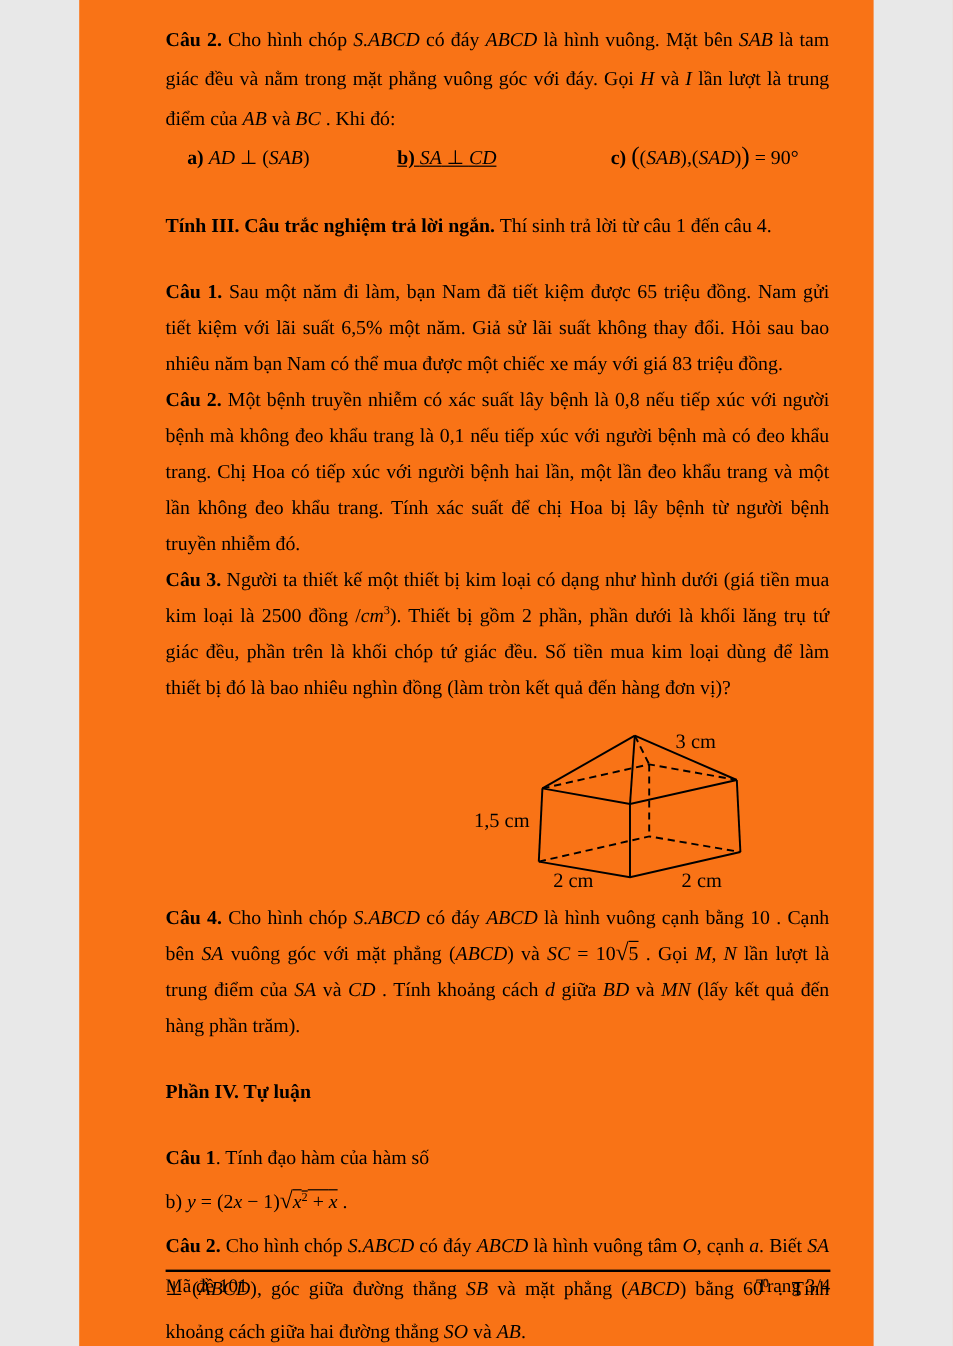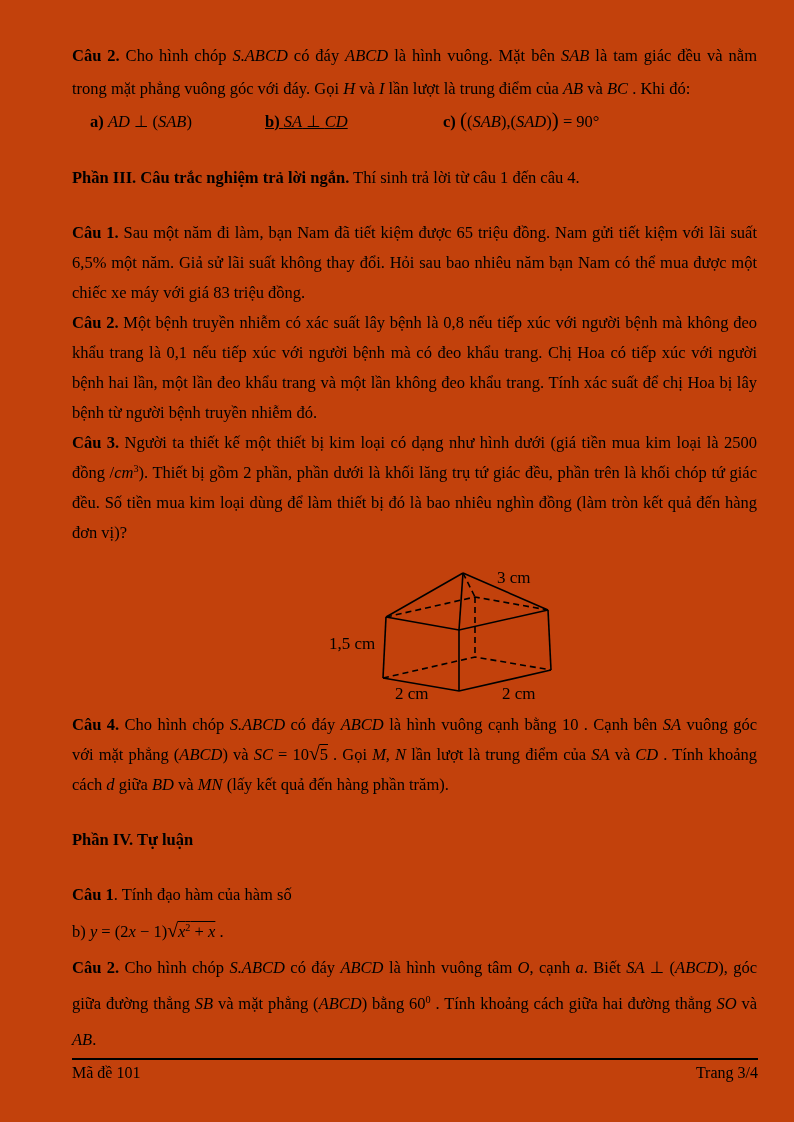--- a/index.html
+++ b/index.html
@@ -1,23 +1,23 @@
 <!DOCTYPE html>
 <html><head>
 <meta charset="utf-8">
 <style>
   html,body{margin:0;padding:0;background:#e8e8e8;}
   .page{
     position:relative;
-    width:794px;height:1122px;
-    background:#c2410c;
+    width:662px;height:1122px;
+    background:#f97316;
     font-family:"Liberation Serif", serif;
     font-size:16.5px;color:#000;
     box-sizing:border-box;
-    padding:39px 37px 0 72px;
+    padding:16px 37px 0 72px;
     overflow:hidden;
     margin:0 auto;
   }
   .para{ text-align:justify; line-height:30px; }
   .first-block{ line-height:33px; }
   .b{ font-weight:bold; }
   .i{ font-style:italic; }
   .sup{ font-size:.62em; vertical-align:super; line-height:0; }
   .lg{ font-size:1.28em; line-height:0; }
   .sqrt{ white-space:nowrap; }
@@ -46,21 +46,21 @@
 <div class="page">
 
   <div class="para first-block"><span class="b">Câu 2.</span><span> Cho hình chóp </span><span class="i">S.ABCD</span><span> có đáy </span><span class="i">ABCD</span><span> là hình vuông. Mặt bên </span><span class="i">SAB</span><span> là tam giác đều và nằm trong mặt phẳng vuông góc với đáy. Gọi </span><span class="i">H</span><span> và </span><span class="i">I</span><span> lần lượt là trung điểm của </span><span class="i">AB</span><span> và </span><span class="i">BC</span><span> . Khi đó:</span></div>
 
   <div class="options">
     <span class="option opt-a"><span class="b">a) </span><span class="i">AD</span><span> ⊥ (</span><span class="i">SAB</span><span>)</span></span>
     <span class="option opt-b"><span class="b">b) </span><span class="i">SA</span><span> ⊥ </span><span class="i">CD</span></span>
     <span class="option opt-c"><span class="b">c) </span><span class="lg">(</span><span>(</span><span class="i">SAB</span><span>),(</span><span class="i">SAD</span><span>)</span><span class="lg">)</span><span> = 90°</span></span>
   </div>
 
-  <div class="para mt-sect"><span class="b">Phần III. Câu trắc nghiệm trả lời ngắn.</span><span> Thí sinh trả lời từ câu 1 đến câu 4.</span></div>
+  <div class="para mt-sect"><span class="b">Tính III. Câu trắc nghiệm trả lời ngắn.</span><span> Thí sinh trả lời từ câu 1 đến câu 4.</span></div>
 
   <div class="para mt-q"><span class="b">Câu 1.</span><span> Sau một năm đi làm, bạn Nam đã tiết kiệm được 65 triệu đồng. Nam gửi tiết kiệm với lãi suất 6,5% một năm. Giả sử lãi suất không thay đổi. Hỏi sau bao nhiêu năm bạn Nam có thể mua được một chiếc xe máy với giá 83 triệu đồng.</span></div>
 
   <div class="para"><span class="b">Câu 2.</span><span> Một bệnh truyền nhiễm có xác suất lây bệnh là 0,8 nếu tiếp xúc với người bệnh mà không đeo khẩu trang là 0,1 nếu tiếp xúc với người bệnh mà có đeo khẩu trang. Chị Hoa có tiếp xúc với người bệnh hai lần, một lần đeo khẩu trang và một lần không đeo khẩu trang. Tính xác suất để chị Hoa bị lây bệnh từ người bệnh truyền nhiễm đó.</span></div>
 
   <div class="para"><span class="b">Câu 3.</span><span> Người ta thiết kế một thiết bị kim loại có dạng như hình dưới (giá tiền mua kim loại là 2500 đồng /</span><span class="i">cm</span><span class="sup">3</span><span>). Thiết bị gồm 2 phần, phần dưới là khối lăng trụ tứ giác đều, phần trên là khối chóp tứ giác đều. Số tiền mua kim loại dùng để làm thiết bị đó là bao nhiêu nghìn đồng (làm tròn kết quả đến hàng đơn vị)?</span></div>
 
   <div class="figure-wrap">
     <svg width="320" height="156" viewBox="0 0 320 156">
       <g stroke="#000" stroke-width="1.6" fill="none">

